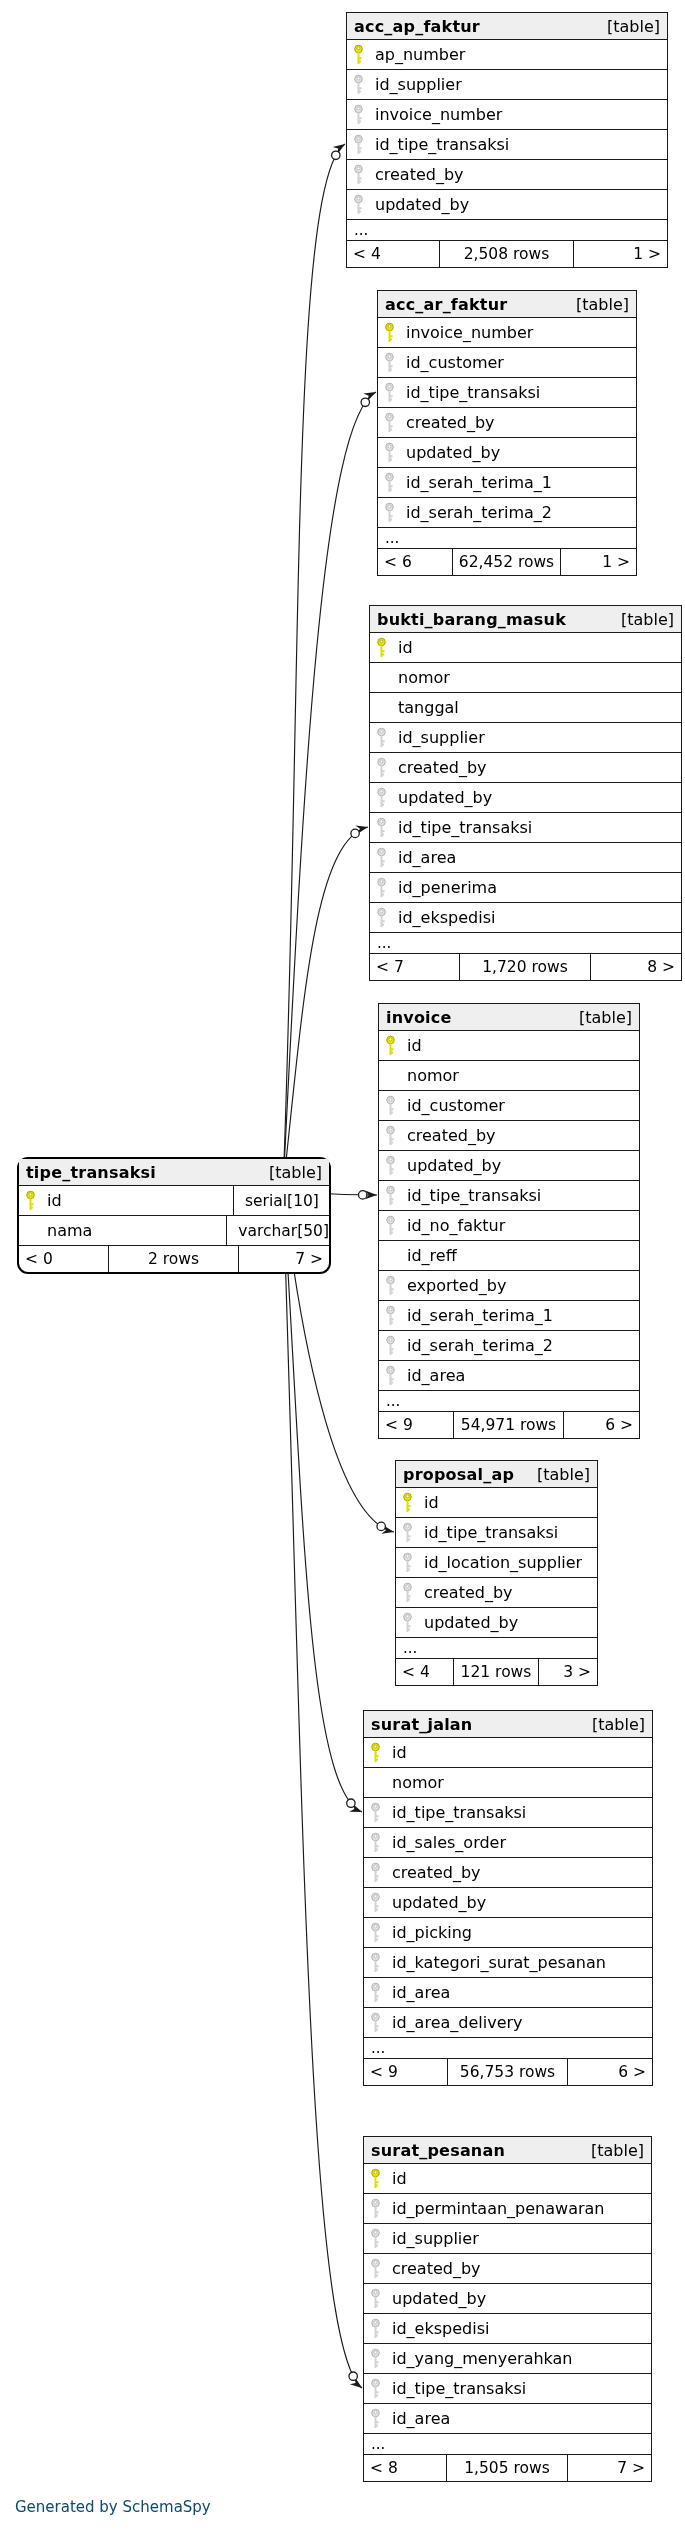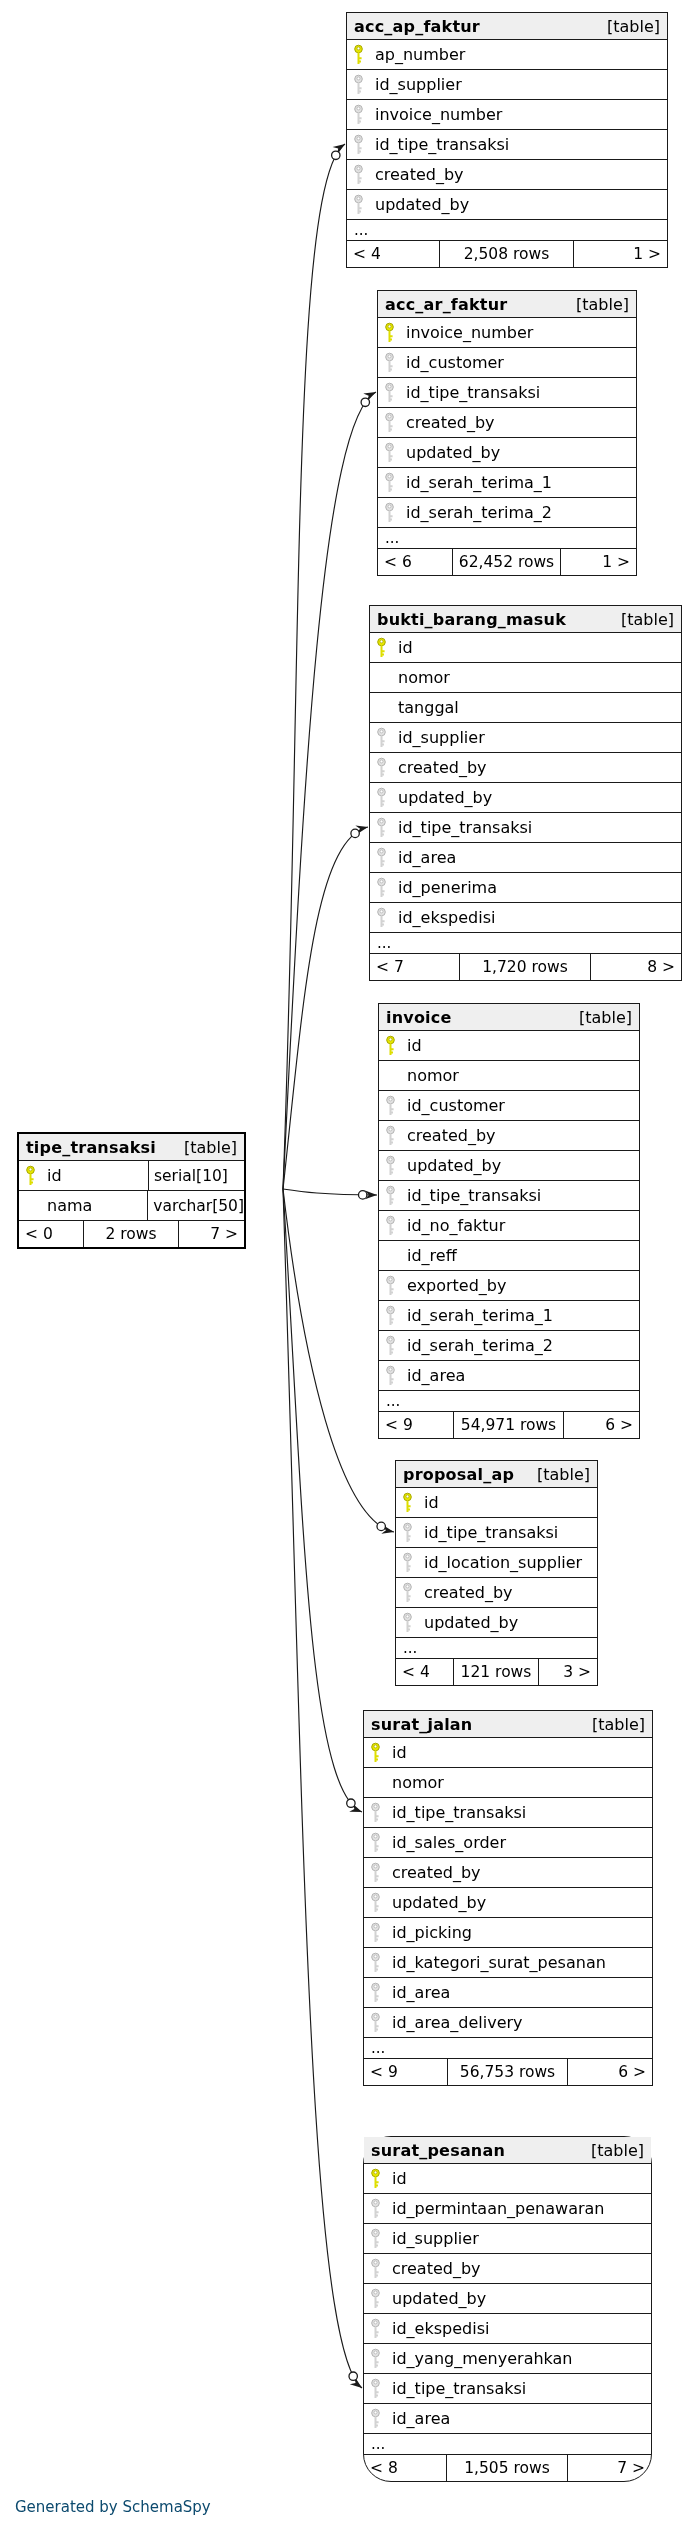--- a/index.html
+++ b/index.html
@@ -46,21 +46,21 @@
   .k-pri .head{fill:#e8e800;stroke:#a8a800;stroke-width:1;}
   .k-pri .hole{fill:#ffffff;stroke:#a8a800;stroke-width:.8;}
   .k-pri .stem{stroke:#dede00;stroke-width:2;fill:none;}
   .k-fk .head{fill:#e2e2e2;stroke:#b4b4b4;stroke-width:1;}
   .k-fk .hole{fill:#ffffff;stroke:#b4b4b4;stroke-width:.8;}
   .k-fk .stem{stroke:#d2d2d2;stroke-width:2;fill:none;}
   .col-name{white-space:nowrap;}
   .col-type{
     margin-left:auto;flex:0 0 96px;align-self:stretch;
     border-left:1.1px solid #1a1a1a;
-    display:flex;align-items:center;padding-left:5px;
+    display:flex;align-items:center;padding-left:11px;
     box-sizing:border-box;font-size:15.5px;white-space:nowrap;
   }
   .t-dots{
     height:21px;
     border-bottom:1.1px solid #1a1a1a;
     display:flex;align-items:center;
     padding-left:7px;font-size:15px;
     box-sizing:border-box;
   }
   .t-footer{height:26px;display:flex;font-size:15.5px;box-sizing:border-box;}
@@ -477,21 +477,21 @@
     <span class="col-name">id_area</span>
   </div>
           <div class="t-dots">...</div>
         </div>
     <div class="t-footer">
       <span class="f-left">&lt; 9</span>
       <span class="f-center">54,971 rows</span>
       <span class="f-right">6 &gt;</span>
     </div>
   </div>
-      <div class="tbl focus" style="left: 17px; top: 1132px; width: 229px;">
+      <div class="tbl focus" style="left: 17px; top: 1157px; width: 314px; border-radius: 11px;">
     <div class="tbl-header">
       <span class="tbl-title">tipe_transaksi</span>
       <span class="tbl-badge">[table]</span>
     </div>
     <div class="tbl-body">
           <div class="t-row">
     <span class="key-slot">
               <svg class="key-glyph k-pri" viewBox="0 0 11 21">
                 <circle class="head" cx="5.5" cy="5" r="3.8"></circle>
                 <circle class="hole" cx="5.5" cy="4.4" r="1.5"></circle>
@@ -678,21 +678,21 @@
     <span class="col-name">id_area_delivery</span>
   </div>
           <div class="t-dots">...</div>
         </div>
     <div class="t-footer">
       <span class="f-left">&lt; 9</span>
       <span class="f-center">56,753 rows</span>
       <span class="f-right">6 &gt;</span>
     </div>
   </div>
-      <div class="tbl" style="left: 363px; top: 2136px; width: 289px; border-radius: 28px;">
+      <div class="tbl" style="left: 363px; top: 2136px; width: 289px;">
     <div class="tbl-header">
       <span class="tbl-title">surat_pesanan</span>
       <span class="tbl-badge">[table]</span>
     </div>
     <div class="tbl-body">
           <div class="t-row">
     <span class="key-slot">
               <svg class="key-glyph k-pri" viewBox="0 0 11 21">
                 <circle class="head" cx="5.5" cy="5" r="3.8"></circle>
                 <circle class="hole" cx="5.5" cy="4.4" r="1.5"></circle>

